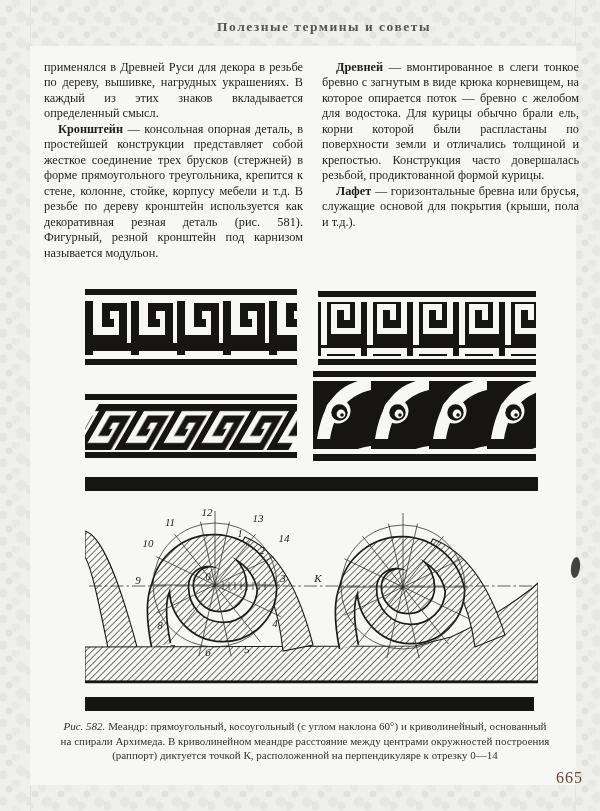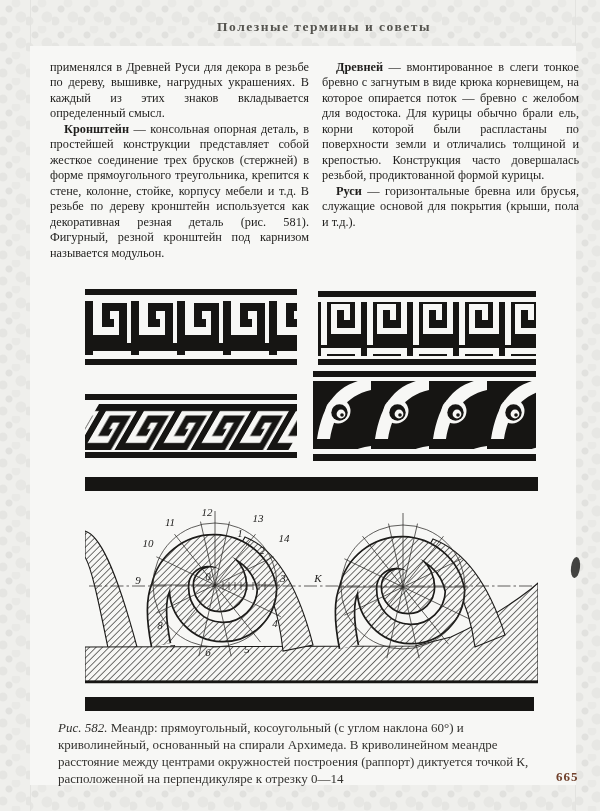--- a/index.html
+++ b/index.html
@@ -26,38 +26,38 @@
   .content-bg{position:absolute;left:30px;top:46px;right:24px;bottom:26px;background:#f7f7f5;}
 
   .header{
     position:absolute;left:8px;top:19px;width:100%;text-align:center;
     font-size:13.5px;font-weight:bold;letter-spacing:1.5px;color:#55544f;padding-left:16px;
   }
   .col{
     position:absolute;top:60px;
     font-size:12.3px;line-height:1.26;color:#1f1e1c;text-align:justify;
   }
-  .col-left{left:50px;width:259px;}
+  .col-left{left:44px;width:259px;}
   .col-right{left:322px;width:257px;}
   .col p{margin:0;}
   .col p.indent{text-indent:14px;}
   .term{font-weight:bold;}
 
   .bar{position:absolute;background:#161513;}
 
   .pattern-svg, .figure-svg{position:absolute;}
 
   .caption{
     position:absolute;left:58px;top:719px;width:494px;
-    font-size:13px;line-height:1.32;color:#33322f;
+    text-align:center;font-size:11px;line-height:1.32;color:#33322f;
   }
   .caption .cap-label{font-style:italic;}
   .page-number{
     position:absolute;left:556px;top:769px;
-    font-size:13px;font-weight:bold;color:#71412c;letter-spacing:1px;
+    font-size:16px;font-weight:normal;color:#71412c;letter-spacing:1px;
   }
   .smudge{
     position:absolute;left:571px;top:557px;width:9px;height:21px;
     background:#2a2a28;border-radius:50%;transform:rotate(7deg);opacity:.88;
   }
 </style>
 </head>
 <body>
 
 <div class="page">
@@ -69,21 +69,21 @@
   <div class="content-bg"></div>
 
   <div class="header">Полезные термины и советы</div>
 
   <div class="col col-left">
     <p><span class="term"></span><span>применялся в Древней Руси для декора в резьбе по дереву, вышивке, нагрудных украшениях. В каждый из этих знаков вкладывается определенный смысл.</span></p>
     <p class="indent"><span class="term">Кронштейн</span><span> — консольная опорная деталь, в простейшей конструкции представляет собой жесткое соединение трех брусков (стержней) в форме прямоугольного треугольника, крепится к стене, колонне, стойке, корпусу мебели и т.д. В резьбе по дереву кронштейн используется как декоративная резная деталь (рис. 581). Фигурный, резной кронштейн под карнизом называется модульон.</span></p>
   </div>
   <div class="col col-right">
     <p class="indent"><span class="term">Древней</span><span> — вмонтированное в слеги тонкое бревно с загнутым в виде крюка корневищем, на которое опирается поток — бревно с желобом для водостока. Для курицы обычно брали ель, корни которой были распластаны по поверхности земли и отличались толщиной и крепостью. Конструкция часто довершалась резьбой, продиктованной формой курицы.</span></p>
-    <p class="indent"><span class="term">Руси</span><span> — горизонтальные бревна или брусья, служащие основой для покрытия (крыши, пола и т.д.).</span></p>
+    <p class="indent"><span class="term">Лафет</span><span> — горизонтальные бревна или брусья, служащие основой для покрытия (крыши, пола и т.д.).</span></p>
   </div>
 
   <svg width="0" height="0" style="position:absolute" aria-hidden="true">
     <defs>
       <pattern id="hatch" width="4.6" height="4.6" patternUnits="userSpaceOnUse" patternTransform="rotate(45)">
         <rect width="4.6" height="4.6" fill="#f7f7f5"></rect>
         <line x1="0" y1="0" x2="0" y2="4.6" stroke="#1c1b19" stroke-width="1.25"></line>
       </pattern>
       <pattern id="p1tile" width="46" height="54" patternUnits="userSpaceOnUse">
         <path d="M0 4 H46 M4 4 V50 H38 V18 H21 V34 H29" fill="none" stroke="#161513" stroke-width="8"></path>

